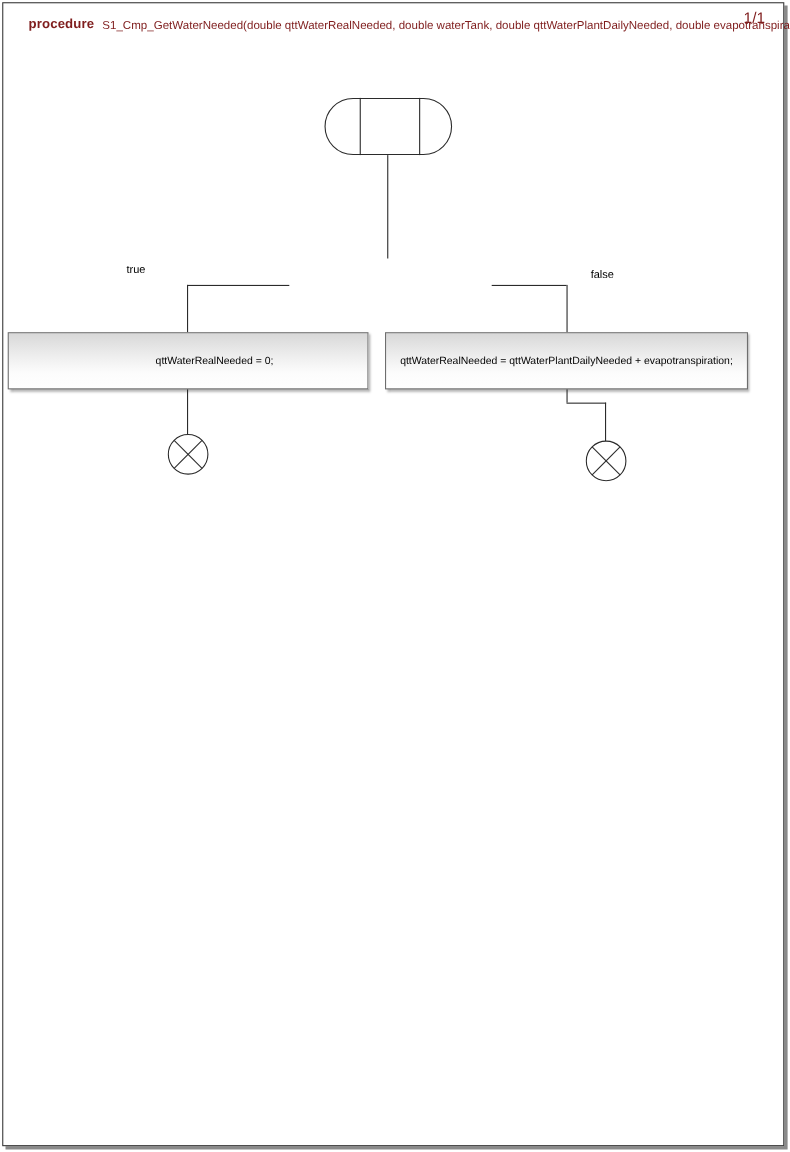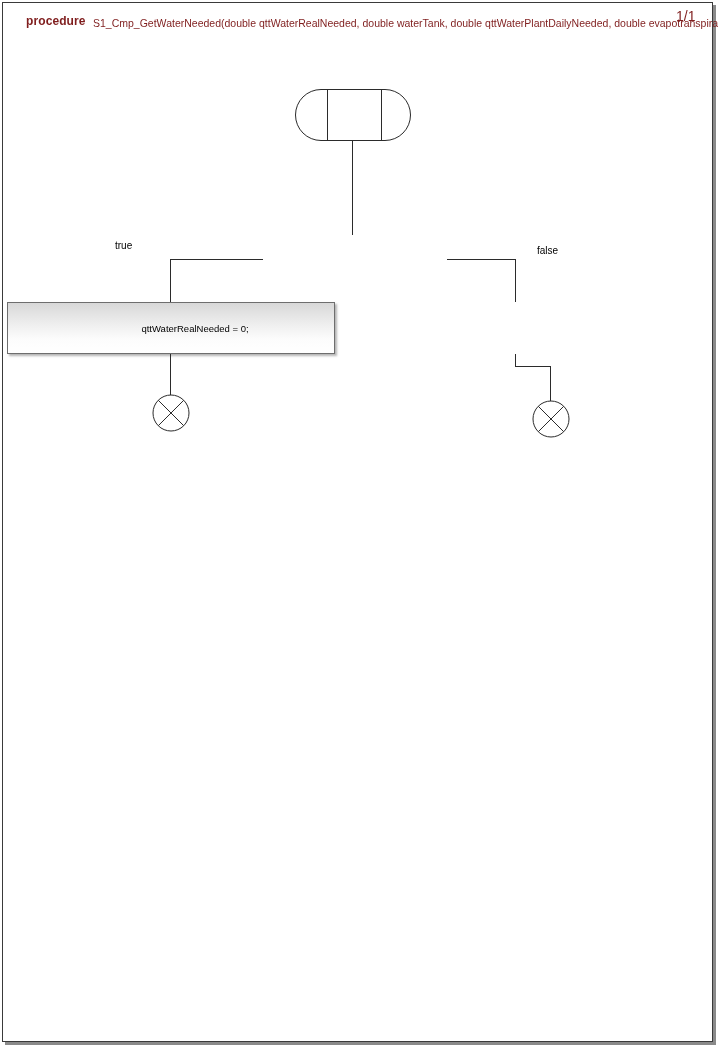--- a/index.html
+++ b/index.html
@@ -178,20 +178,23 @@
   <div class="line hline" style="left:170px; top:259px; width:93px;"></div>
   <div class="line vline" style="left:170px; top:259px; height:43px;"></div>
 
   <div class="line hline" style="left:447px; top:259px; width:68px;"></div>
   <div class="line vline" style="left:515px; top:259px; height:43px;"></div>
 
   <div class="proc proc-left">
     <span>qttWaterRealNeeded = 0;</span>
   </div>
 
+  <div class="proc proc-right">
+    <span>qttWaterRealNeeded = qttWaterPlantDailyNeeded + evapotranspiration;</span>
+  </div>
 
   <div class="line vline" style="left:170px; top:354px; height:41px;"></div>
 
   <div class="line vline" style="left:515px; top:354px; height:12px;"></div>
   <div class="line hline" style="left:515px; top:366px; width:36px;"></div>
   <div class="line vline" style="left:550px; top:366px; height:35px;"></div>
 
   <div class="end-node end-left">
     <svg width="38" height="38" viewBox="0 0 38 38">
       <circle cx="19" cy="19" r="18" fill="#ffffff" stroke="#2b2b2b" stroke-width="1"></circle>

